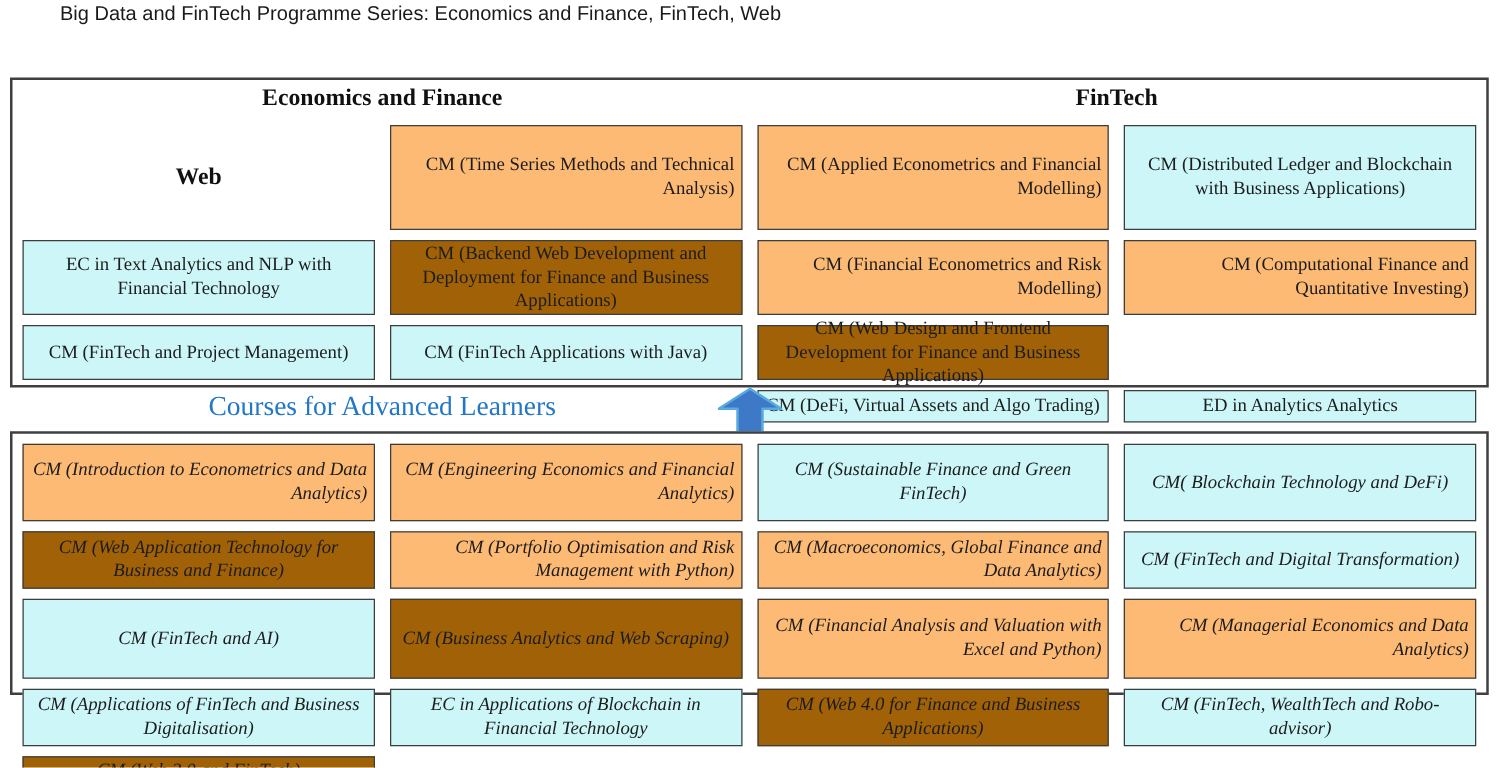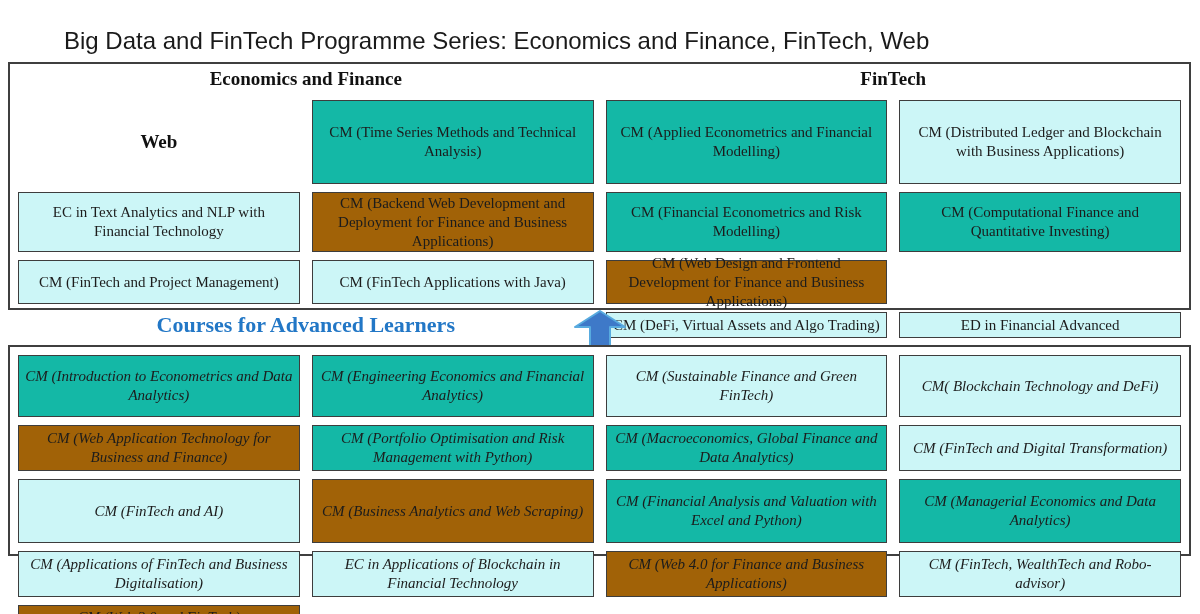--- a/index.html
+++ b/index.html
@@ -1,23 +1,23 @@
 <!DOCTYPE html>
 <html><head>
 <meta charset="utf-8">
 <style>
   html,body{margin:0;padding:0;}
   body{
     width:1200px;height:614px;position:relative;background:#ffffff;
     font-family:"Liberation Serif", serif;overflow:hidden;
   }
   .page-title{
-    position:absolute;left:64px;top:3px;
+    position:absolute;left:48px;top:3px;
     font-family:"Liberation Sans", sans-serif;
-    font-size:24px;color:#1a1a1a;white-space:nowrap;margin-top:24px;
+    font-size:16px;color:#1a1a1a;white-space:nowrap;
   }
   .outer{
     position:absolute;left:8px;width:1183px;box-sizing:border-box;
     border:2px solid #3f3f3f;background:#ffffff;
     display:grid;grid-template-columns:repeat(4,1fr);
     column-gap:12px;row-gap:8px;
   }
   .outer.top{
     top:62px;height:248px;
     grid-template-rows:26px 84px 60px 44px;
@@ -33,28 +33,28 @@
     display:flex;align-items:center;justify-content:center;
     font-size:19px;font-weight:bold;color:#111111;text-align:center;
   }
   .span2{grid-column:span 2;}
   .cell{
     box-sizing:border-box;border:1.5px solid #3d3d3d;
     display:flex;align-items:center;justify-content:center;
     text-align:center;font-size:15px;line-height:19px;color:#1c1c1c;
     padding:2px 5px;
   }
-  .cell.g{background:#14b8a6;}
+  .cell.g{background:#fdba74;text-align:right;}
   .cell.c{background:#ccf6f7;}
   .cell.p{background:#a16207;}
   .section-label{
     display:flex;align-items:center;justify-content:center;
     text-align:center;white-space:nowrap;
   }
-  .section-label.adv{font-size:22px;color:#2277c6;font-weight:bold;}
+  .section-label.adv{font-size:22px;color:#2277c6;}
   .section-label.beg{font-size:21px;color:#141414;}
   .up-arrow{position:absolute;left:574px;top:310px;width:52px;height:37px;}
 </style>
 </head>
 <body>
 
 <div class="page-title">Big Data and FinTech Programme Series: Economics and Finance, FinTech, Web</div>
 
 <div class="outer top">
   <div class="colhead span2">Economics and Finance</div>
@@ -68,21 +68,21 @@
   <div class="cell p">CM (Backend Web Development and Deployment for Finance and Business Applications)</div>
 
   <div class="cell g">CM (Financial Econometrics and Risk Modelling)</div>
   <div class="cell g">CM (Computational Finance and Quantitative Investing)</div>
   <div class="cell c">CM (FinTech and Project Management)</div>
   <div class="cell c">CM (FinTech Applications with Java)</div>
   <div class="cell p">CM (Web Design and Frontend Development for Finance and Business Applications)</div>
 
   <div class="section-label adv span2">Courses for Advanced Learners</div>
   <div class="cell c">CM (DeFi, Virtual Assets and Algo Trading)</div>
-  <div class="cell c">ED in Financial Advanced</div>
+  <div class="cell c">ED in Analytics Analytics</div>
 </div>
 
 <svg class="up-arrow" viewBox="0 0 52 37">
   <path d="M26,1 L51,17 L36,17 L36,36 L16,36 L16,17 L1,17 Z" fill="#3e79c8" stroke="#58abdf" stroke-width="2" stroke-linejoin="round"></path>
 </svg>
 
 <div class="outer bottom">
   <div class="cell g">CM (Introduction to Econometrics and Data Analytics)</div>
   <div class="cell g">CM (Engineering Economics and Financial Analytics)</div>
   <div class="cell c">CM (Sustainable Finance and Green FinTech)</div>

